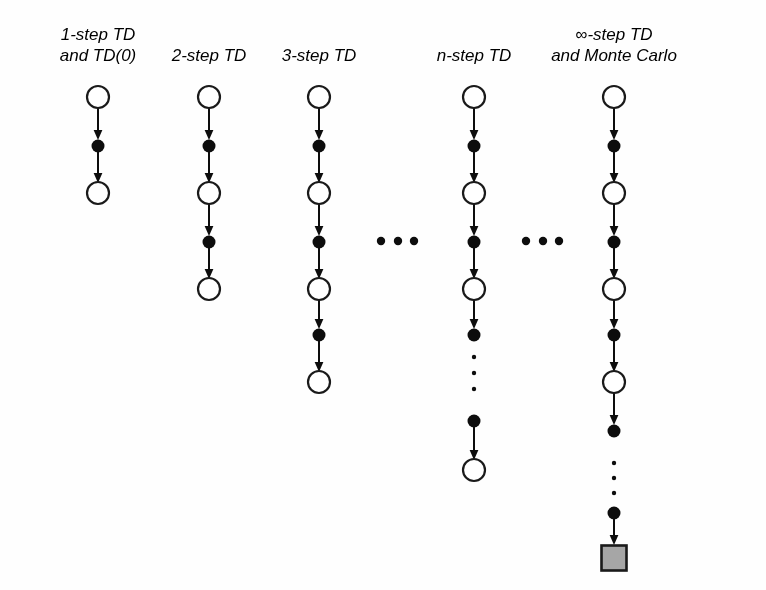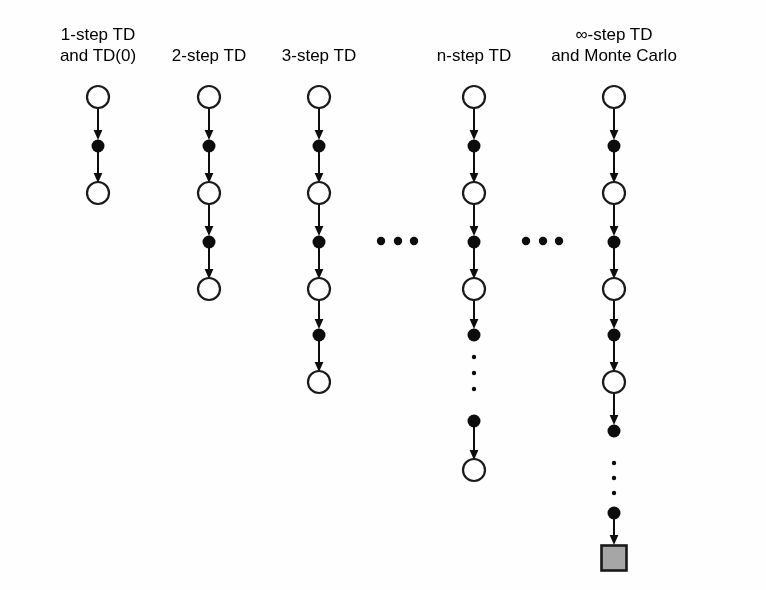--- a/index.html
+++ b/index.html
@@ -14,20 +14,21 @@
     overflow: hidden;
     font-family: "Liberation Sans", sans-serif;
     background: #fefefe;
   }
   #diagram-root {
     position: absolute;
     left: 0;
     top: 0;
     width: 766px;
     height: 590px;
+    font-style: italic;
   }
   svg#backup-diagram {
     display: block;
     width: 766px;
     height: 590px;
   }
   .col-label {
     font-family: "Liberation Sans", sans-serif;
     font-size: 17px;
     fill: #000000;

